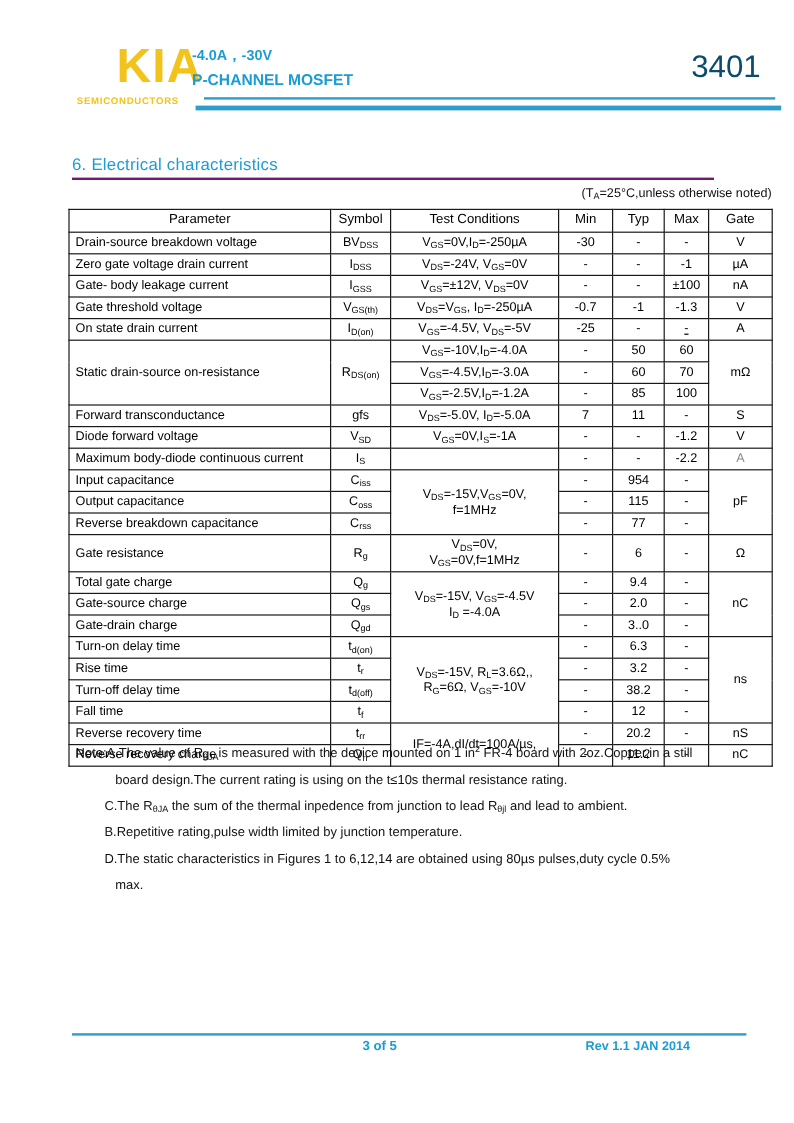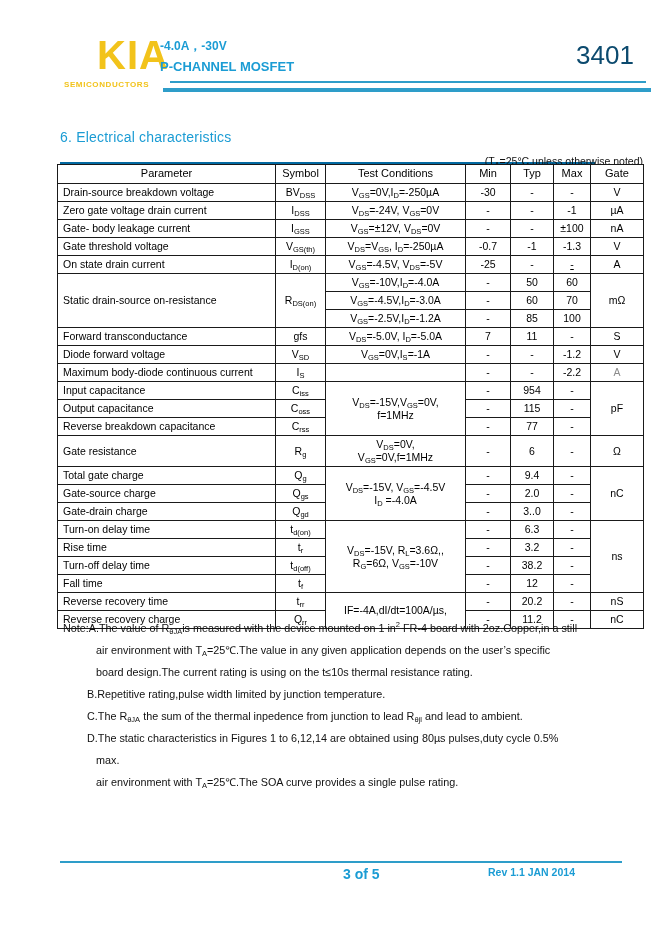--- a/index.html
+++ b/index.html
@@ -13,26 +13,26 @@
   .logo-sub{font-size:8px;font-weight:bold;color:#f2c31b;letter-spacing:0.6px;margin-top:4px;}
   .header-mid{position:absolute;left:160px;top:38px;color:#1b9cd4;font-weight:bold;}
   .header-rating{font-size:12px;}
   .header-device{font-size:13px;margin-top:4px;}
   .part-number{position:absolute;left:576px;top:40px;font-size:26px;color:#0c4a6e;}
   .hline-thin{position:absolute;left:170px;top:81px;width:476px;height:2px;background:#2e9dc9;}
   .hline-thick{position:absolute;left:163px;top:88px;width:488px;height:4px;background:#2e9dc9;}
   
   .section-title{
     position:absolute;left:60px;top:129px;width:535px;font-size:14px;color:#1b9cd4;
-    border-bottom:2px solid #0369a1;padding-bottom:17px;letter-spacing:0.2px;
+    border-bottom:2px solid #701a75;padding-bottom:3px;letter-spacing:0.2px;
   }
   
   .table-note{position:absolute;left:300px;top:155px;width:343px;text-align:right;font-size:10.5px;color:#111;}
   table.spec{
-    position:absolute;left:57px;top:164px;width:586px;border-collapse:collapse;table-layout:fixed;
+    position:absolute;left:57px;top:174px;width:586px;border-collapse:collapse;table-layout:fixed;
     font-size:10.5px;color:#000;background:#fff;
   }
   table.spec th,table.spec td{
     border:1px solid #1a1a1a;padding:0 3px;text-align:center;height:17px;
     line-height:1.2;overflow:hidden;font-weight:normal;
   }
   table.spec th{font-size:11px;height:18px;}
   table.spec td.c0{text-align:left;padding-left:5px;white-space:nowrap;margin-left:36px;}
   tr.tall td{height:30px;}
   sub{font-size:7.5px;vertical-align:-2px;line-height:0;}
@@ -40,21 +40,21 @@
   .ul{text-decoration:underline;}
   .dim{color:#8a8a8a;}
   
   .notes{position:absolute;left:63px;top:617px;width:575px;font-size:10.8px;color:#111;}
   .note-line{line-height:22px;white-space:nowrap;}
   .i0{padding-left:0;}
   .i1{padding-left:24px;}
   .i2{padding-left:33px;}
   
   .footer-line{position:absolute;left:60px;top:861px;width:562px;height:2px;background:#2e9dc9;}
-  .footer-page{position:absolute;left:302px;top:866px;font-size:14px;font-weight:bold;color:#1b9cd4;margin-left:41px;}
+  .footer-page{position:absolute;left:302px;top:866px;font-size:11px;font-weight:bold;color:#1b9cd4;}
   .footer-rev{position:absolute;left:488px;top:866px;font-size:10.5px;font-weight:bold;color:#1b9cd4;}
 </style>
 </head>
 <body>
 
 <div class="logo-block">
   <div class="logo-text">KIA</div>
   <div class="logo-sub">SEMICONDUCTORS</div>
 </div>
 <div class="header-mid">
@@ -283,24 +283,22 @@
         <td class="c3">-</td>
         <td class="c4">11.2</td>
         <td class="c5">-</td>
         <td class="c6">nC</td>
       </tr>
     </tbody>
 </table>
 
 <div class="notes" id="notes">
     <div class="note-line i0">Note:A.The value of R<sub>θJA</sub>is measured with the device mounted on 1 in<sup>2</sup> FR-4 board with 2oz.Copper,in a still</div>
-    <div class="note-line i2">air environment with T<sub>A</sub>=25℃.The value in any given application depends on the user’s specific</div>
     <div class="note-line i2">board design.The current rating is using on the t≤10s thermal resistance rating.</div>
+    <div class="note-line i1">C.The R<sub>θJA</sub>  the sum of the thermal inpedence from junction to lead R<sub>θjl</sub> and lead to ambient.</div>
     <div class="note-line i1">B.Repetitive rating,pulse width limited by junction temperature.</div>
-    <div class="note-line i1">C.The R<sub>θJA</sub>  the sum of the thermal inpedence from junction to lead R<sub>θjl</sub> and lead to ambient.</div>
     <div class="note-line i1">D.The static characteristics in Figures 1 to 6,12,14 are obtained using 80µs pulses,duty cycle 0.5%</div>
     <div class="note-line i2">max.</div>
-    <div class="note-line i2">air environment with T<sub>A</sub>=25℃.The SOA curve provides a single pulse rating.</div>
   </div>
 
 <div class="footer-line"></div>
 <div class="footer-page">3 of 5</div>
 <div class="footer-rev">Rev 1.1 JAN 2014</div>
 
 </body></html>

